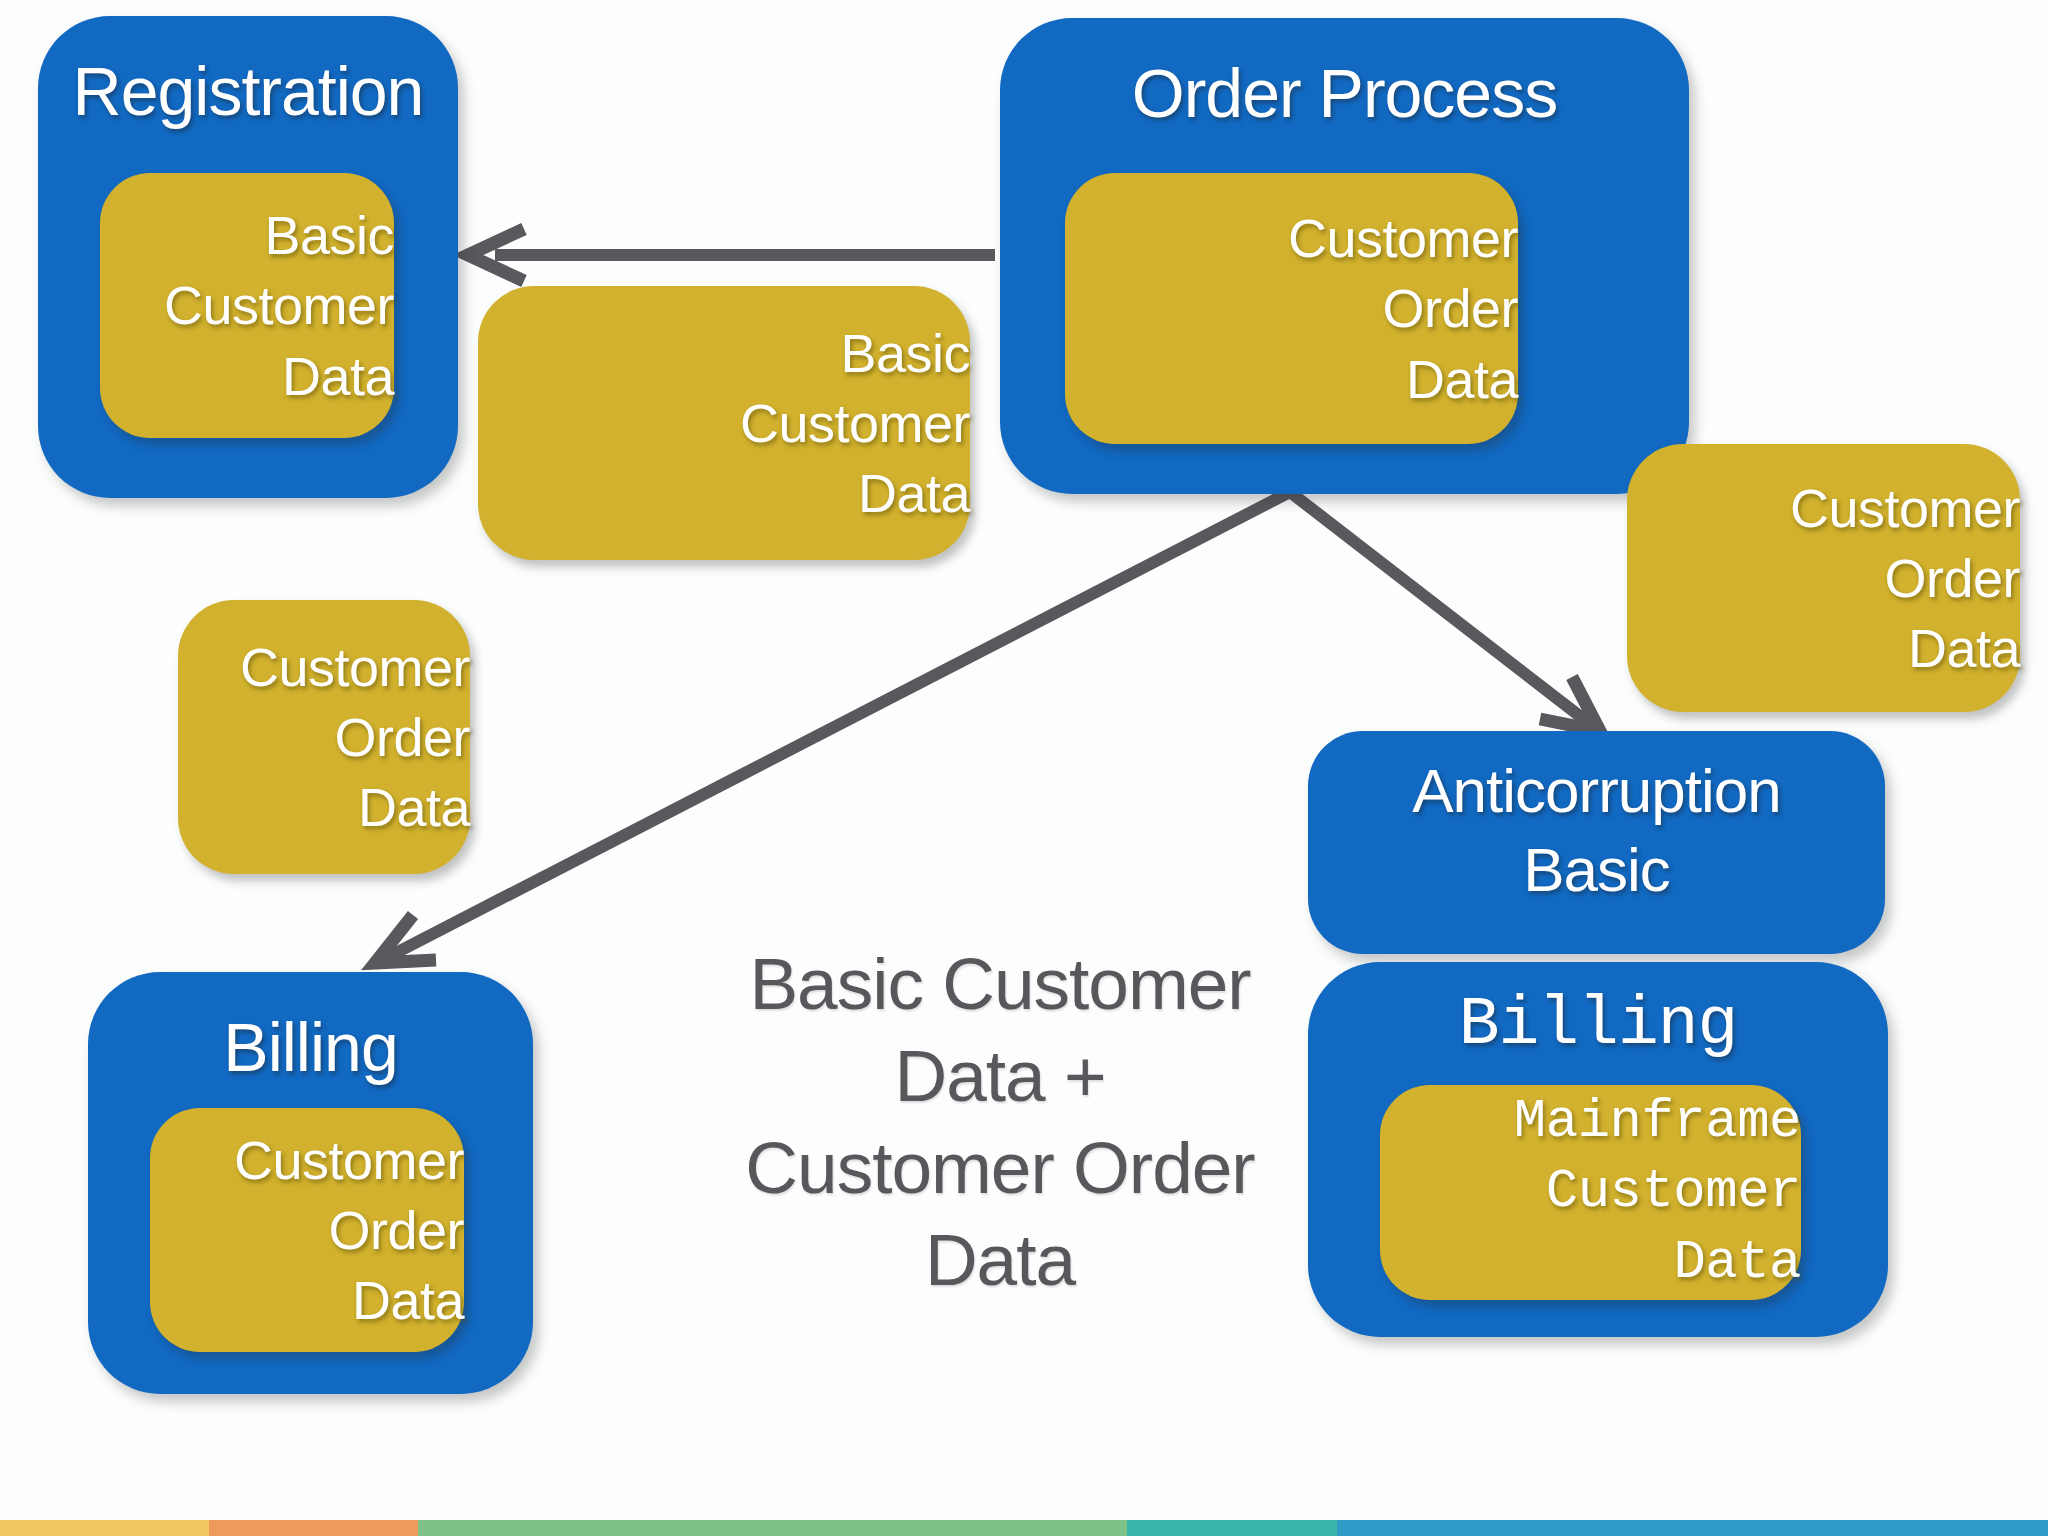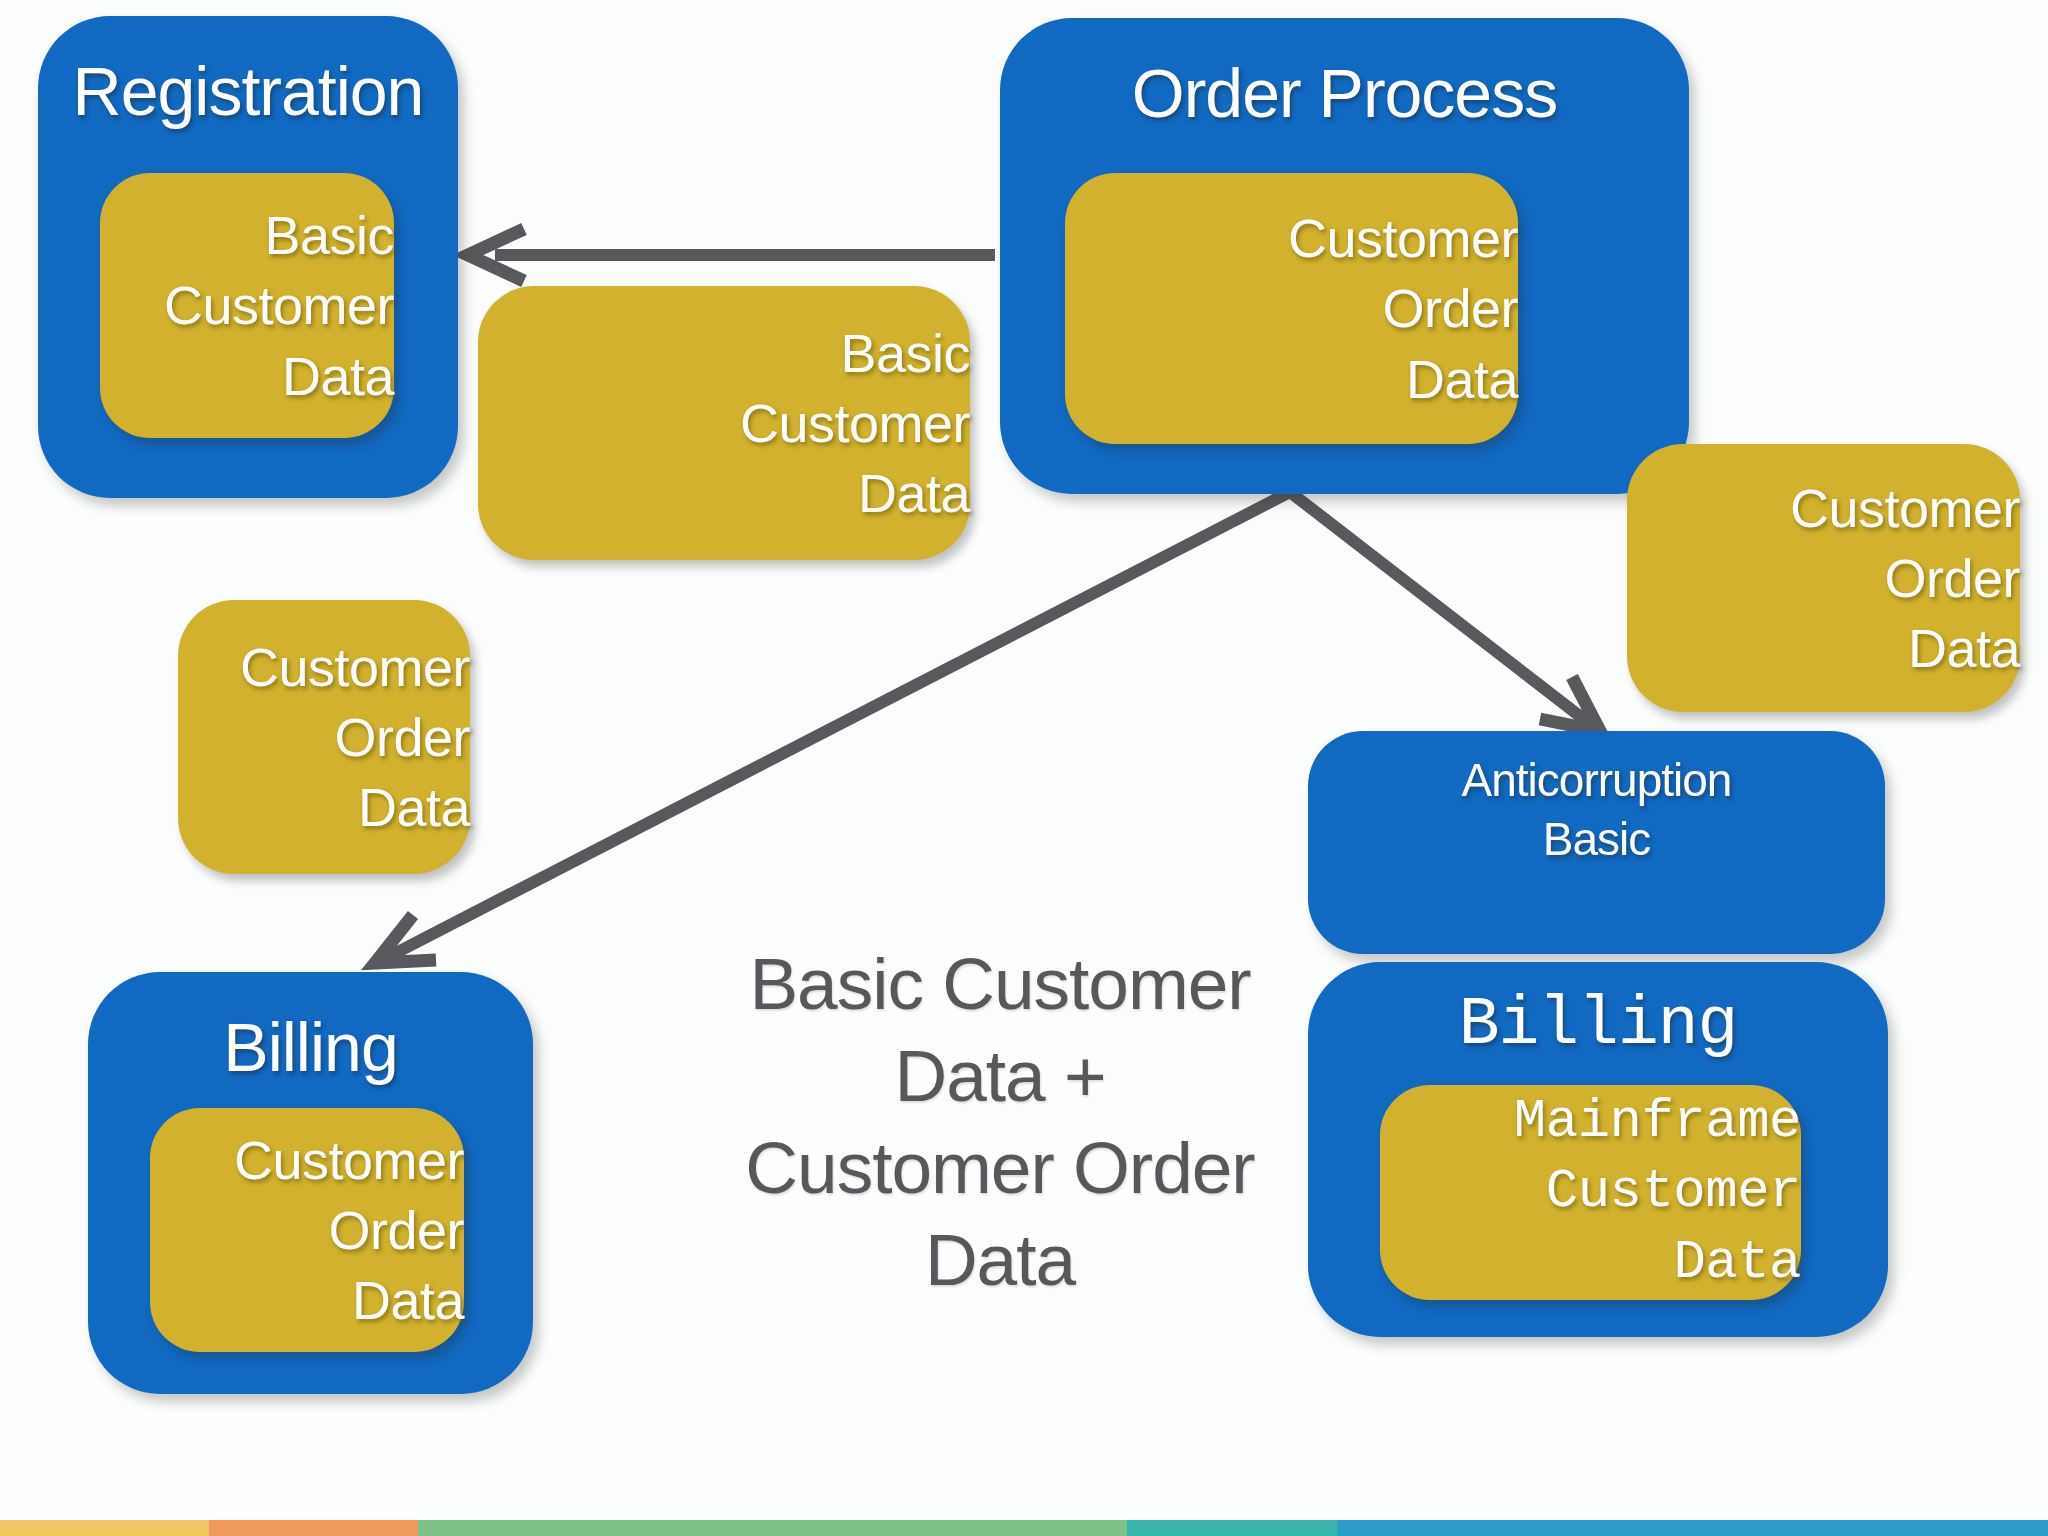--- a/index.html
+++ b/index.html
@@ -133,21 +133,21 @@
   <div class="bbox" style="left:88px;top:972px;width:445px;height:422px;">
     <div class="btitle pt28">Billing</div>
     <div class="ybox" style="left:62px;top:136px;width:314px;height:244px;">
       <div class="ln">Customer</div>
       <div class="ln">Order</div>
       <div class="ln">Data</div>
     </div>
   </div>
 
   <div class="bbox" style="left:1308px;top:731px;width:577px;height:223px;border-radius:55px;">
-    <div class="btitle two-line" style="font-size:46px;">
+    <div class="btitle two-line" style="font-size:62px;">
       <div>Anticorruption</div>
       <div>Basic</div>
     </div>
   </div>
 
   <div class="bbox" style="left:1308px;top:962px;width:580px;height:375px;font-family:Liberation Mono, monospace;">
     <div class="btitle pt24">Billing</div>
     <div class="ybox" style="left:72px;top:123px;width:421px;height:215px;">
       <div class="ln">Mainframe</div>
       <div class="ln">Customer</div>

